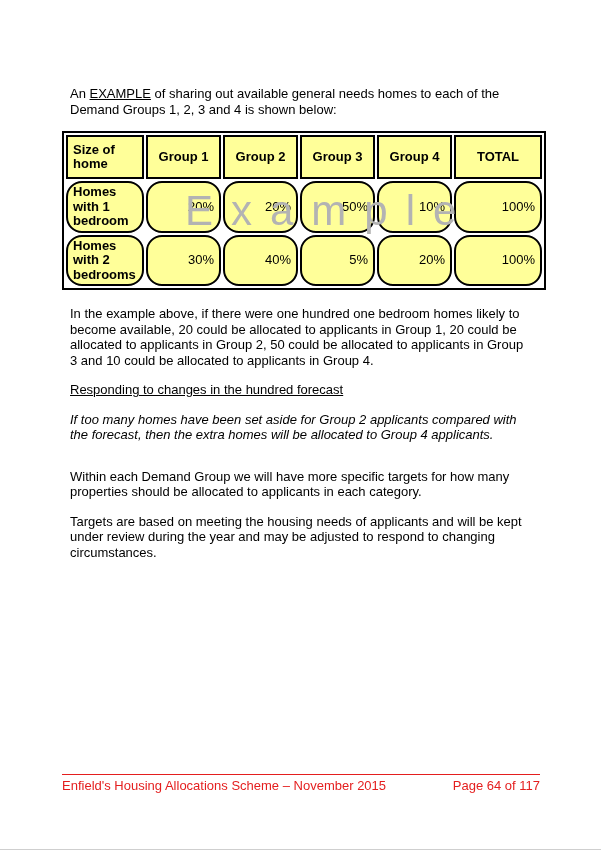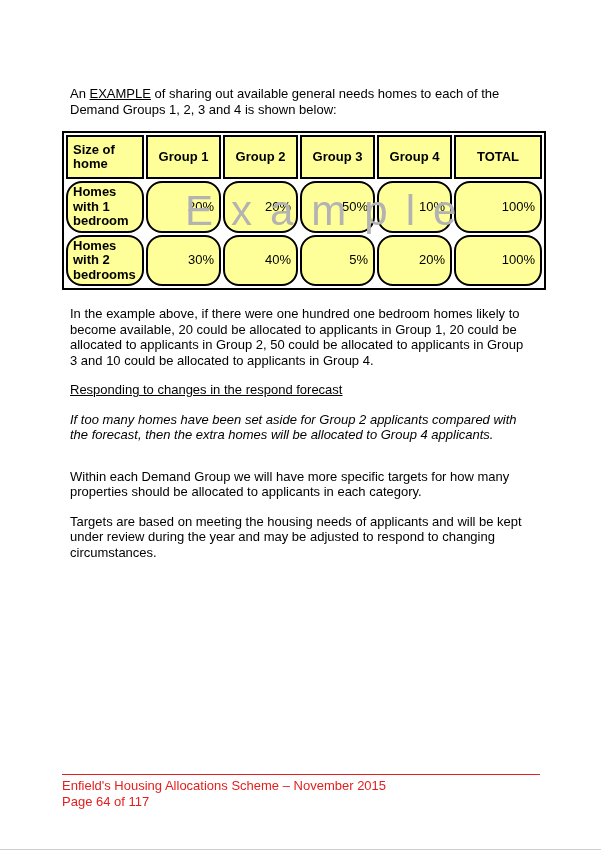--- a/index.html
+++ b/index.html
@@ -63,21 +63,20 @@
   .footer {
     position:absolute;
     left:62px; top:774px;
     width:478px;
     border-top:1px solid var(--footer-color,#e41e1e);
     padding-top:3px;
     display:flex;
     justify-content:space-between;
     color:var(--footer-color,#e41e1e);
     font-size:13px;
-    flex-direction:column;
   }
 </style>
 </head>
 <body>
 
 <div class="page">
   <div class="content">
 
     <p class="para-intro"><span>An </span><span class="underline">EXAMPLE</span><span> of sharing out available general needs homes to each of the Demand Groups 1, 2, 3 and 4 is shown below:</span></p>
 
@@ -116,21 +115,21 @@
             <td class="val">20%</td>
             <td class="val">100%</td>
           </tr>
         </tbody>
       </table>
       <div class="watermark">Example</div>
     </div>
 
     <p class="para-example">In the example above, if there were one hundred one bedroom homes likely to become available, 20 could be allocated to applicants in Group 1, 20 could be allocated to applicants in Group 2, 50 could be allocated to applicants in Group 3 and 10 could be allocated to applicants in Group 4.</p>
 
-    <h3 class="underlined-heading">Responding to changes in the respond forecast</h3>
+    <h3 class="underlined-heading">Responding to changes in the hundred forecast</h3>
 
     <p class="para-iftoomany">If too many homes have been set aside for Group 2 applicants compared with the forecast, then the extra homes will be allocated to Group 4 applicants.</p>
 
 
     <p>Within each Demand Group we will have more specific targets for how many properties should be allocated to applicants in each category.</p>
 
     <p>Targets are based on meeting the housing needs of applicants and will be kept under review during the year and may be adjusted to respond to changing circumstances.</p>
 
   </div>
 

